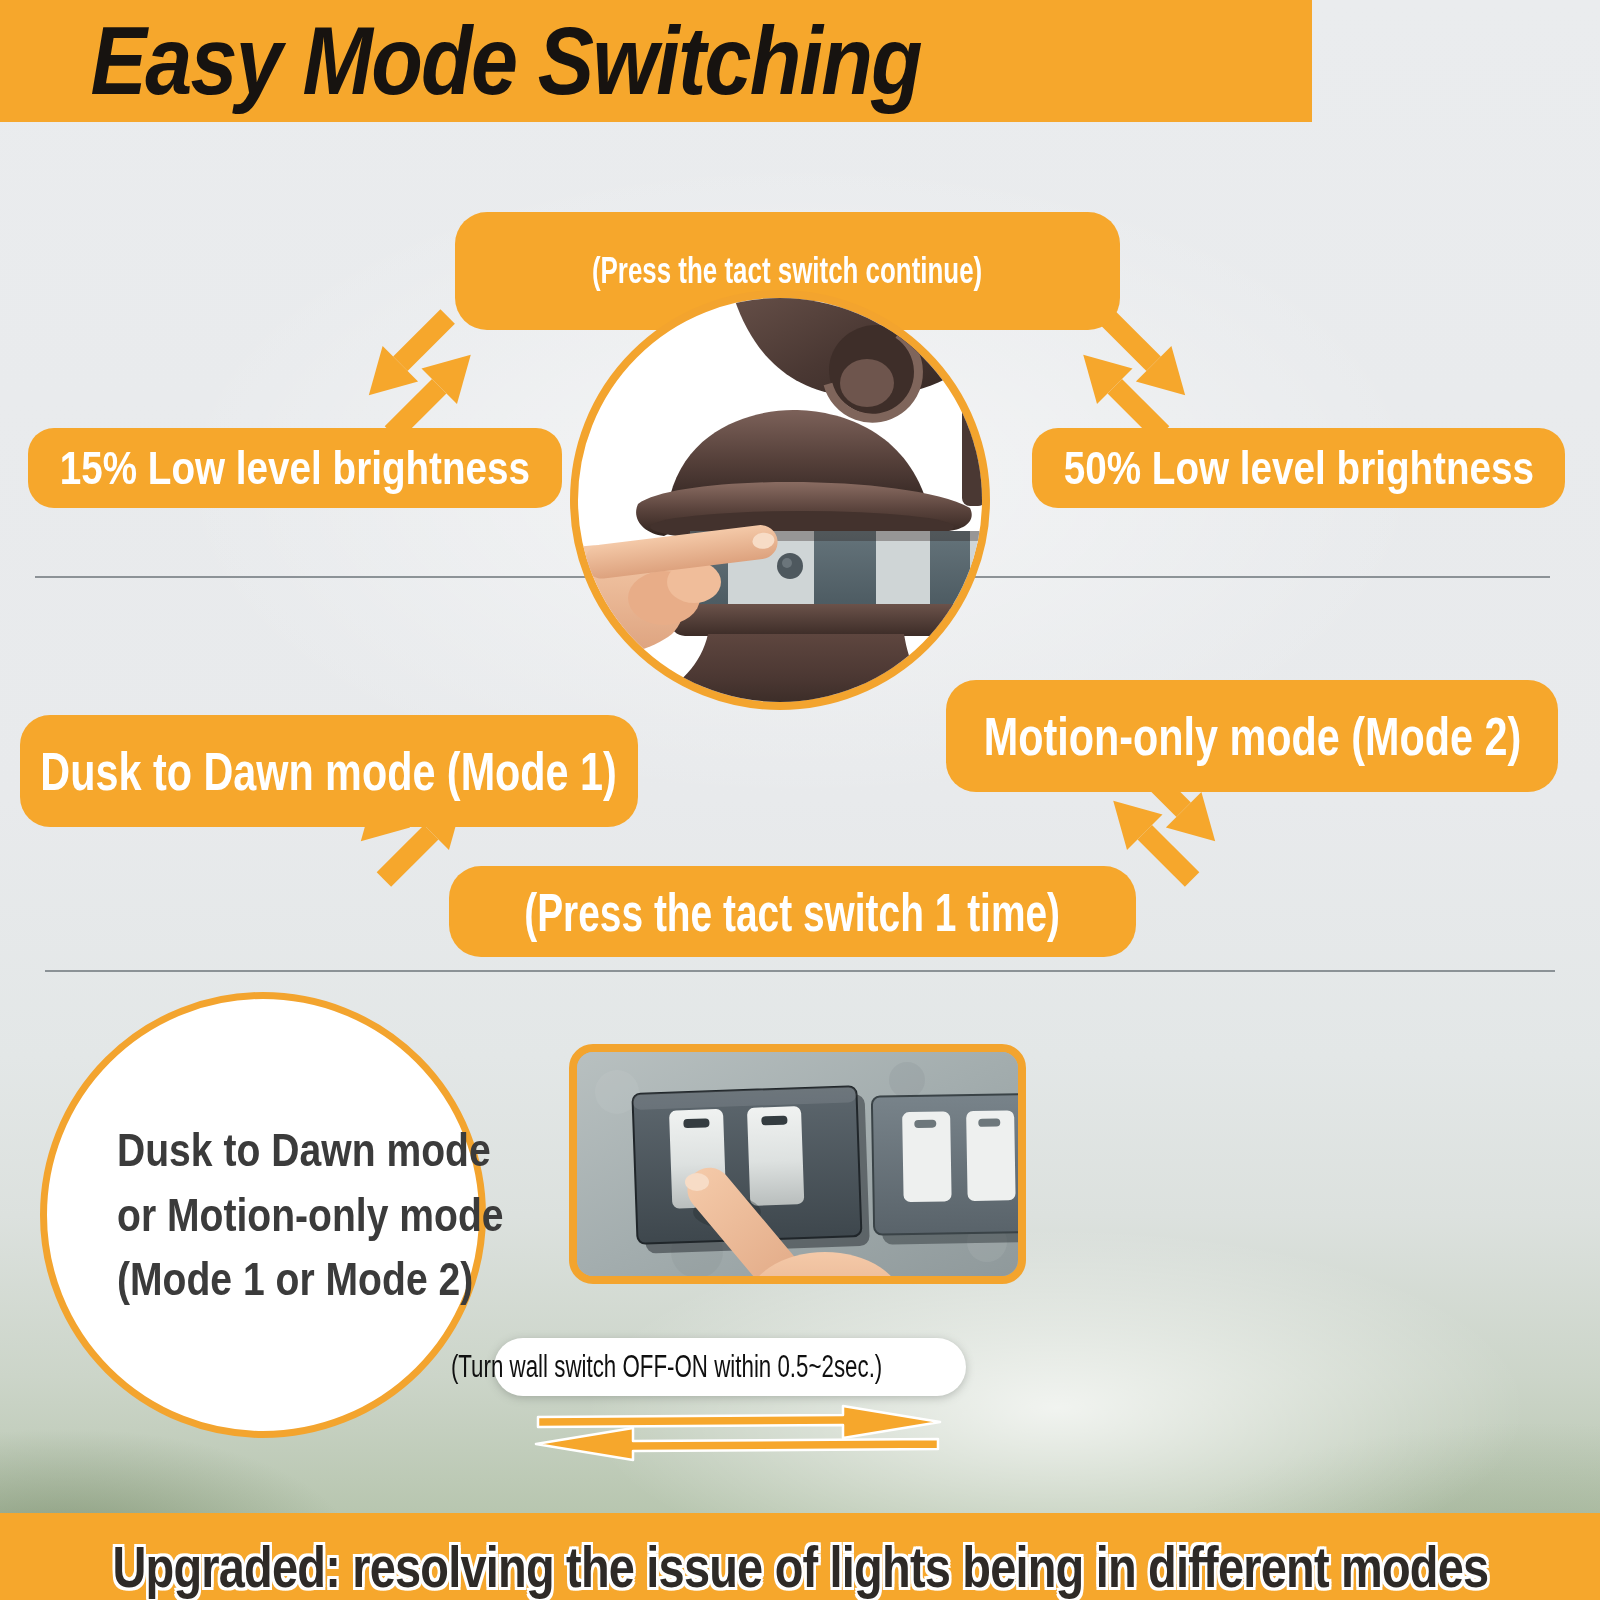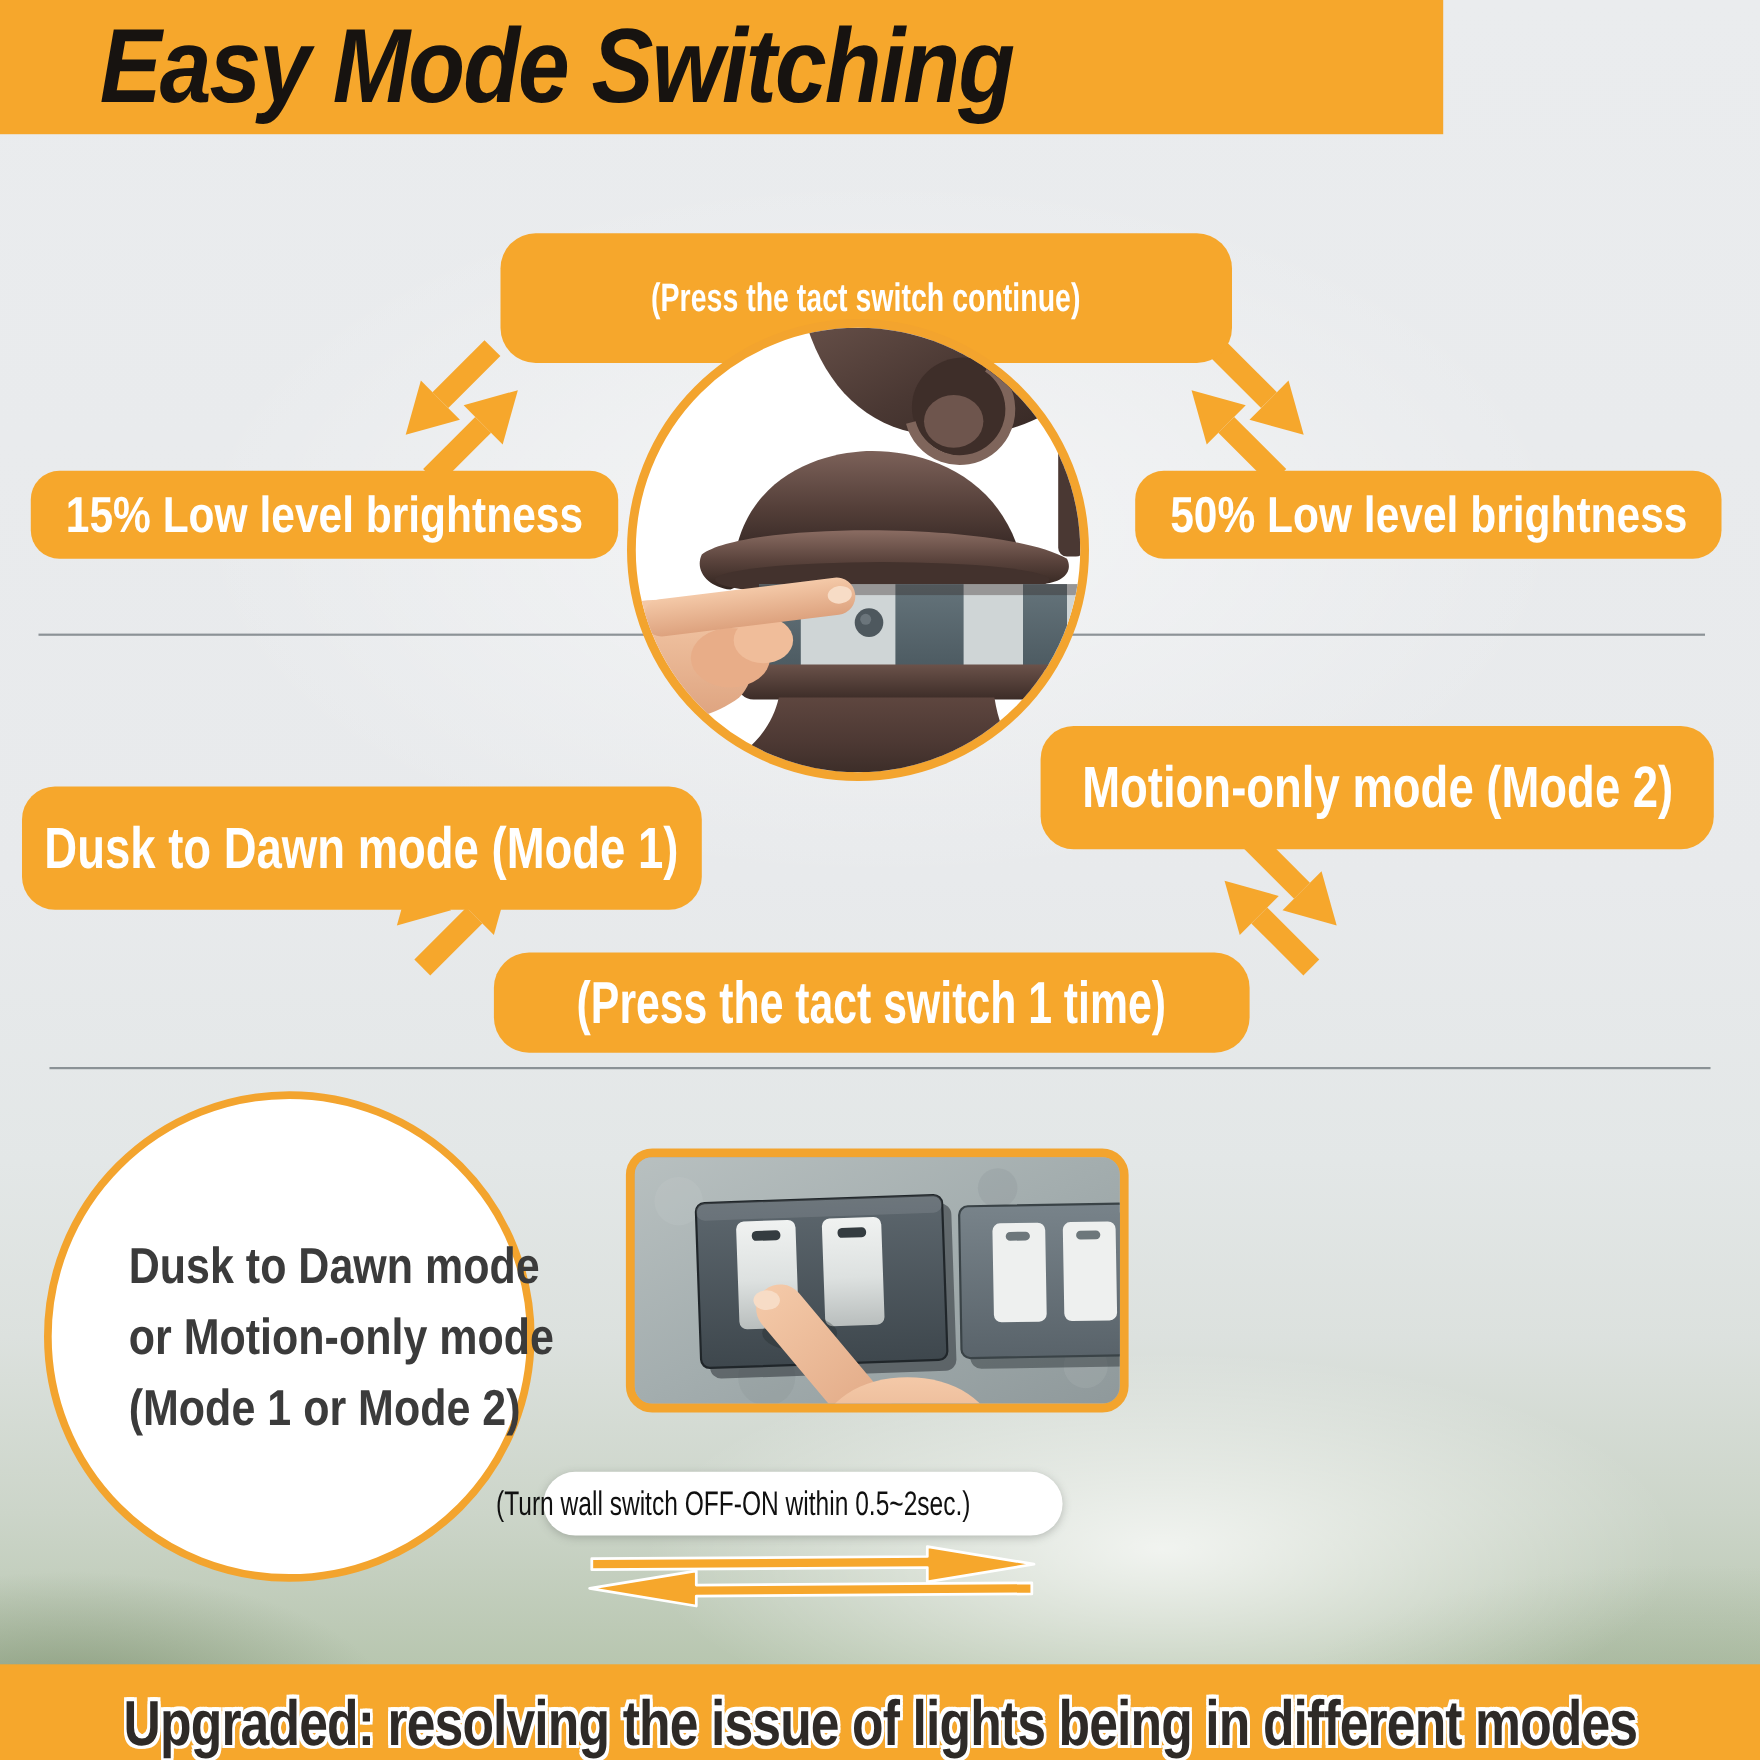--- a/index.html
+++ b/index.html
@@ -24,21 +24,21 @@
   .d1{left:35px;top:576px;width:1515px;}
   .d2{left:45px;top:970px;width:1510px;}
 
   .pill{position:absolute;background:#f6a72c;color:#fff;font-weight:bold;
     display:flex;align-items:center;justify-content:center;z-index:3;}
   .pill-top{left:455px;top:212px;width:665px;height:118px;border-radius:32px;font-size:36px;}
   .pill-once{left:449px;top:866px;width:687px;height:91px;border-radius:32px;font-size:54px;}
   .pill-15{left:17px;top:428px;width:534px;height:80px;border-radius:26px;font-size:46px;margin-left:11px;}
   .pill-50{left:1032px;top:428px;width:533px;height:80px;border-radius:26px;font-size:46px;}
   .pill-m1{left:20px;top:715px;width:618px;height:112px;border-radius:30px;font-size:53px;}
-  .pill-m2{left:946px;top:660px;width:612px;height:112px;border-radius:30px;font-size:53px;}
+  .pill-m2{left:946px;top:680px;width:612px;height:112px;border-radius:30px;font-size:53px;}
 
   .arrpair{position:absolute;width:158px;height:158px;z-index:2;}
   .a-tl{left:338px;top:296px;}
   .a-tr{left:1058px;top:296px;transform:scaleX(-1);}
   .a-bl{left:330px;top:742px;}
   .a-br{left:1088px;top:742px;transform:scaleX(-1);}
 
   .lens{position:absolute;left:570px;top:290px;width:404px;height:404px;background:#fff;
     border:8px solid #f3a42e;border-radius:50%;overflow:hidden;z-index:5;}
   .lens svg{display:block;width:100%;height:100%;}

